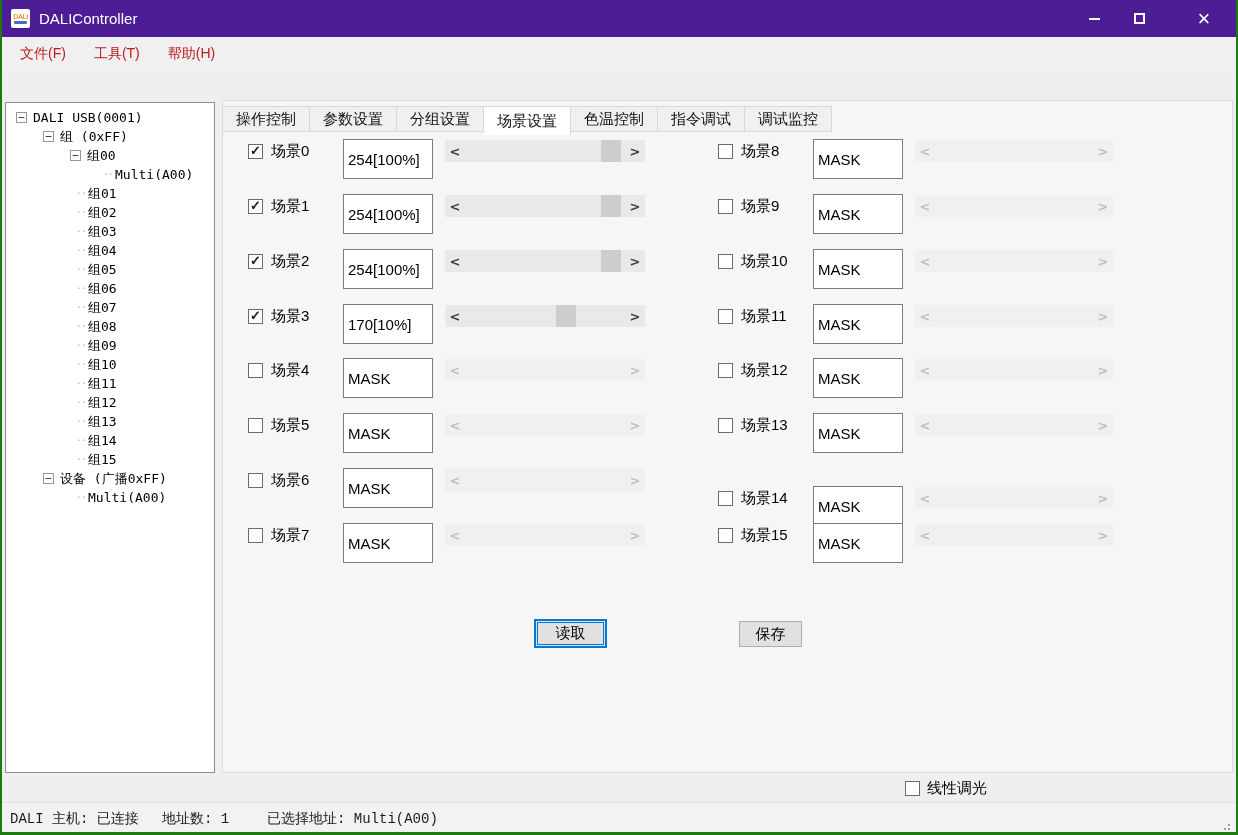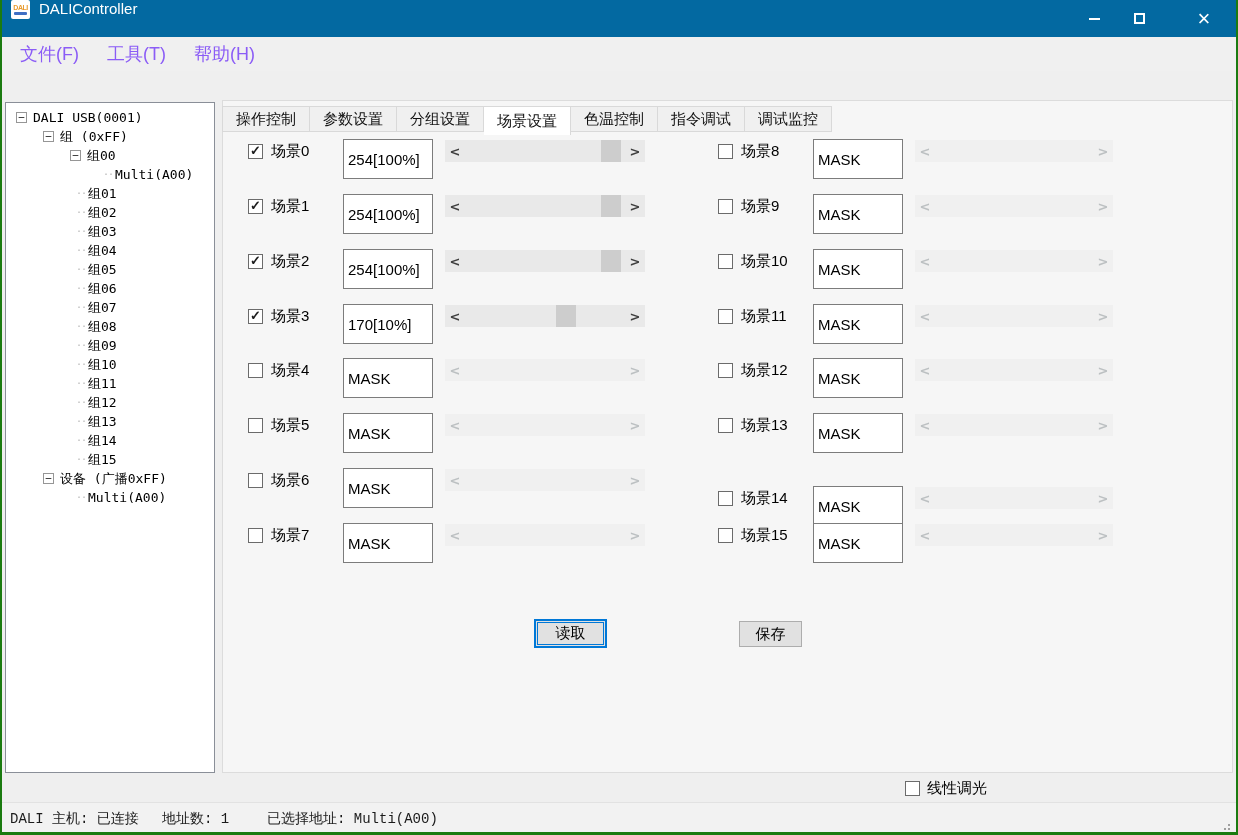--- a/index.html
+++ b/index.html
@@ -6,36 +6,36 @@
   html,body { width:1238px; height:835px; overflow:hidden; }
   body { font-family:"Liberation Sans", sans-serif; background:#efefef; position:relative; }
 
   
   .frame-edge { position:absolute; background:#1b7b10; z-index:50; }
   #edge-left  { left:0; top:0; width:2px; height:835px; }
   #edge-right { right:0; top:0; width:2px; height:835px; }
   #edge-bottom{ left:0; bottom:0; width:1238px; height:3px; }
 
   
-  .titlebar { position:absolute; left:0; top:0; width:1238px; height:37px; background:#0369a1; display:flex; align-items:flex-start; z-index:40; }
+  .titlebar { position:absolute; left:0; top:0; width:1238px; height:37px; background:#4c1d95; display:flex; align-items:center; z-index:40; }
   .app-icon { width:19px; height:19px; margin-left:11px; background:#fff; border-radius:2px; display:flex; flex-direction:column; align-items:center; justify-content:center; overflow:hidden; }
   .app-icon .ic-txt { font-size:7px; font-weight:bold; color:#e89b2f; line-height:7px; letter-spacing:-0.5px; }
   .app-icon .ic-bar { width:13px; height:3px; background:#3f6fc4; margin-top:1px; border-radius:1px; }
   .title-text { color:#ffffff; font-size:15px; margin-left:9px; }
   .win-btn { position:absolute; top:0; height:37px; display:flex; align-items:center; justify-content:center; color:#fff; cursor:pointer; }
   #btn-min { left:1072px; width:44px; }
   #btn-max { left:1117px; width:44px; }
   #btn-close { left:1180px; width:48px; }
   .glyph-min { width:11px; height:2px; background:#fff; }
   .glyph-max { width:11px; height:11px; border:2px solid #fff; }
   .glyph-close { font-size:22px; line-height:20px; font-weight:400; }
 
   
   .menubar { position:absolute; left:2px; top:37px; width:1234px; height:34px; background:#f0f0f0; display:flex; align-items:center; padding-left:4px; }
-  .menu-item { font-size:18px; color:#8b5cf6; padding:7px 14px; cursor:default; }
+  .menu-item { font-size:14px; color:#b91c1c; padding:7px 14px; cursor:default; }
 
   
   .tree-panel { position:absolute; left:5px; top:102px; width:210px; height:671px; background:#ffffff; border:1px solid #8a8f98; overflow:hidden; padding-top:5px; z-index:5; }
   .tree-row { height:19px; line-height:19px; font-family:"DejaVu Sans Mono", monospace; font-size:13px; color:#000; white-space:nowrap; display:flex; align-items:center; }
   .expand-box { display:inline-flex; align-items:center; justify-content:center; width:11px; height:11px; border:1px solid #969696; background:#fff; color:#333; font-size:11px; line-height:9px; margin-right:6px; flex:none; font-family:"DejaVu Sans Mono", monospace; }
   .tree-dots { color:#b9b9b9; font-size:10px; margin-right:2px; letter-spacing:-1px; }
 
   
   .tabstrip { position:absolute; left:222px; top:74px; height:27px; display:flex; z-index:6;margin-top:32px; }
   .tab { height:26px; background:#f0f0f0; border:1px solid #d9d9d9; border-left-width:0; padding:0 13px; font-size:15px; color:#111; display:flex; align-items:center; cursor:pointer; }

